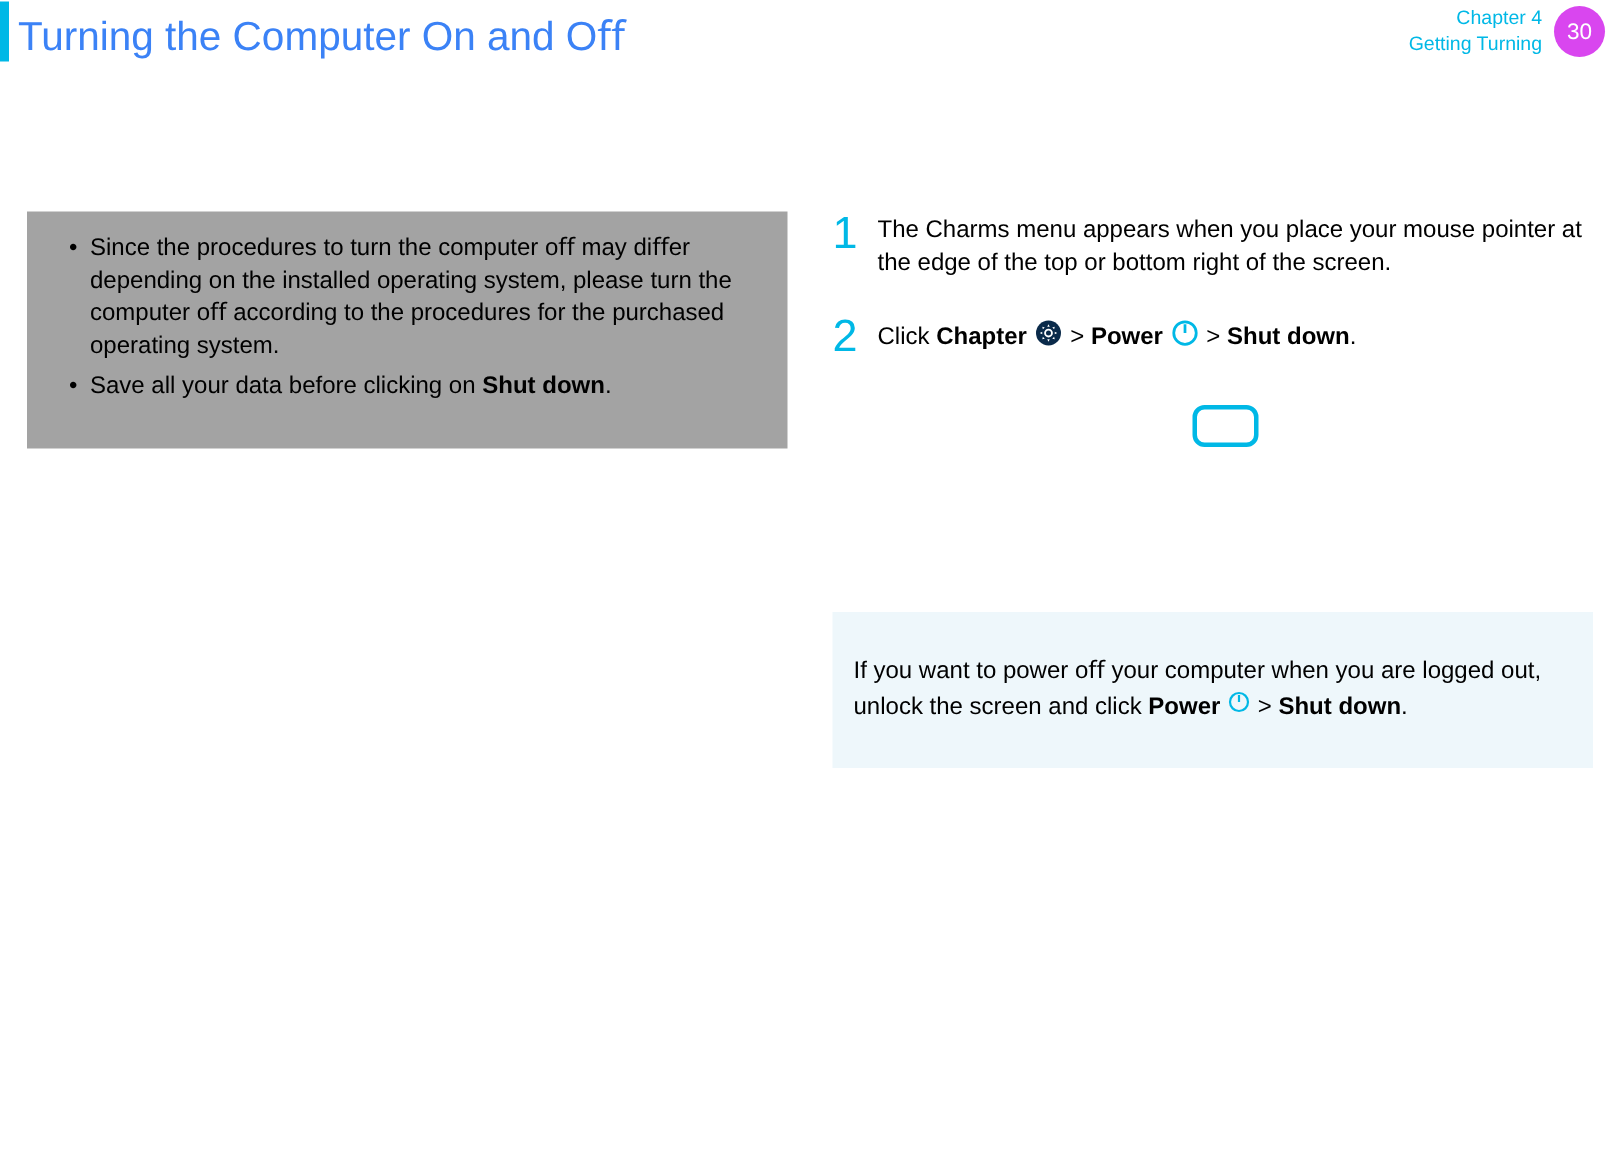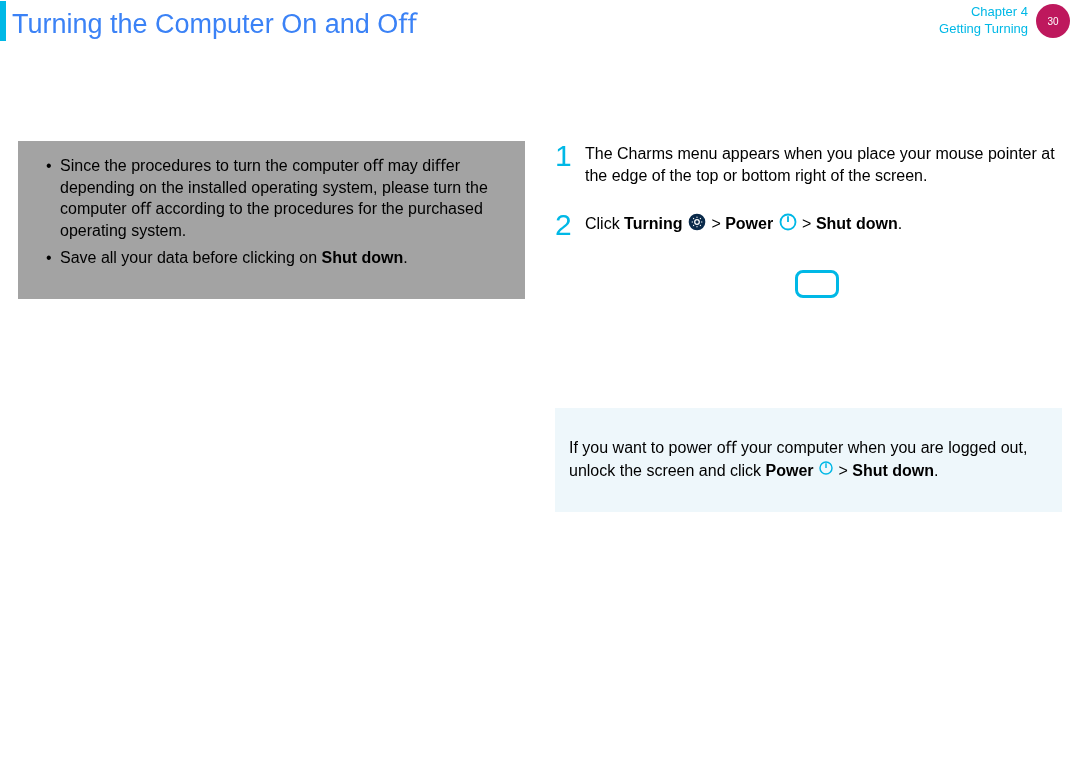--- a/index.html
+++ b/index.html
@@ -41,27 +41,27 @@
     .chapter-info {
       text-align: right;
       font-size: 13px;
       color: #00b8e6;
       line-height: 1.3;
       margin-right: 8px;
     }
     .page-badge {
       width: 34px;
       height: 34px;
-      background: #be185d;
+      background: #d946ef;
       border-radius: 50%;
       color: #fff;
       display: flex;
       align-items: center;
       justify-content: center;
-      font-size: 10px;
+      font-size: 15px;
     }
     .content {
       display: flex;
       padding: 100px 18px 0 18px;
       gap: 30px;
     }
     .col {
       width: 50%;
     }
     .note-box {
@@ -163,21 +163,21 @@
 
   <div class="col">
     <div class="step">
       <div class="step-num">1</div>
       <div class="step-body">The Charms menu appears when you place your mouse pointer at the edge of the top or bottom right of the screen.</div>
     </div>
 
     <div class="step">
       <div class="step-num">2</div>
       <div class="step-body">
-        <span>Click </span><span class="bold">Turning</span>
+        <span>Click </span><span class="bold">Chapter</span>
         <span class="gear-icon">
           <svg viewBox="0 0 24 24">
               <circle cx="12" cy="12" r="10" fill="#0a2a4a"></circle>
               <path fill="#fff" d="M12 8.5a3.5 3.5 0 1 0 0 7 3.5 3.5 0 0 0 0-7zm0 5.5a2 2 0 1 1 0-4 2 2 0 0 1 0 4z"></path>
               <path fill="#fff" d="M12 5l1 2h-2zM12 19l-1-2h2zM5 12l2-1v2zM19 12l-2 1v-2zM7 7l2 .5-1.5 1.5zM17 17l-2-.5 1.5-1.5zM17 7l-.5 2-1.5-1.5zM7 17l.5-2 1.5 1.5z"></path>
             </svg>
         </span>
         <span> &gt; </span><span class="bold">Power</span>
         <span class="power-icon">
           <svg viewBox="0 0 24 24">

